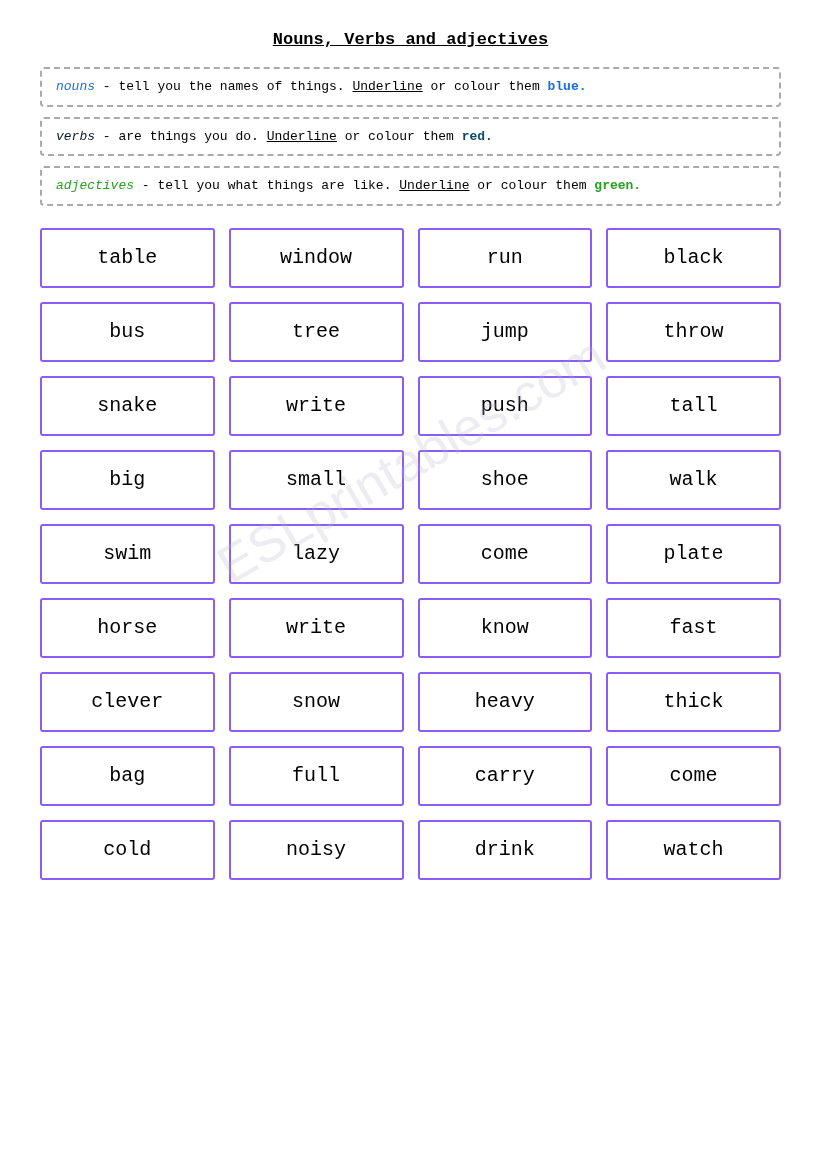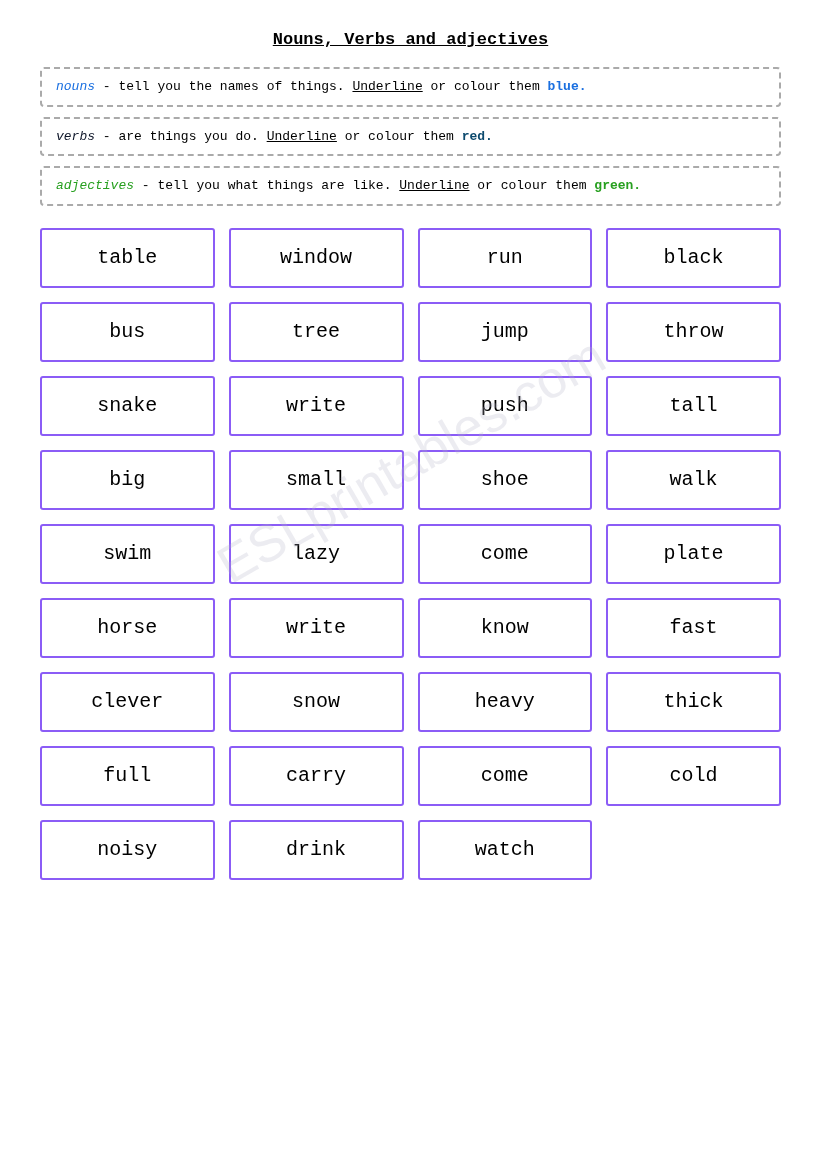--- a/index.html
+++ b/index.html
@@ -108,20 +108,21 @@
     <div class="word-box">come</div>
     <div class="word-box">plate</div>
     <div class="word-box">horse</div>
     <div class="word-box">write</div>
     <div class="word-box">know</div>
     <div class="word-box">fast</div>
     <div class="word-box">clever</div>
     <div class="word-box">snow</div>
     <div class="word-box">heavy</div>
     <div class="word-box">thick</div>
+    <div class="word-box">bag</div>
     <div class="word-box">full</div>
     <div class="word-box">carry</div>
     <div class="word-box">come</div>
     <div class="word-box">cold</div>
     <div class="word-box">noisy</div>
     <div class="word-box">drink</div>
     <div class="word-box">watch</div>
   </div>
 
 <div class="watermark">ESLprintables.com</div>

